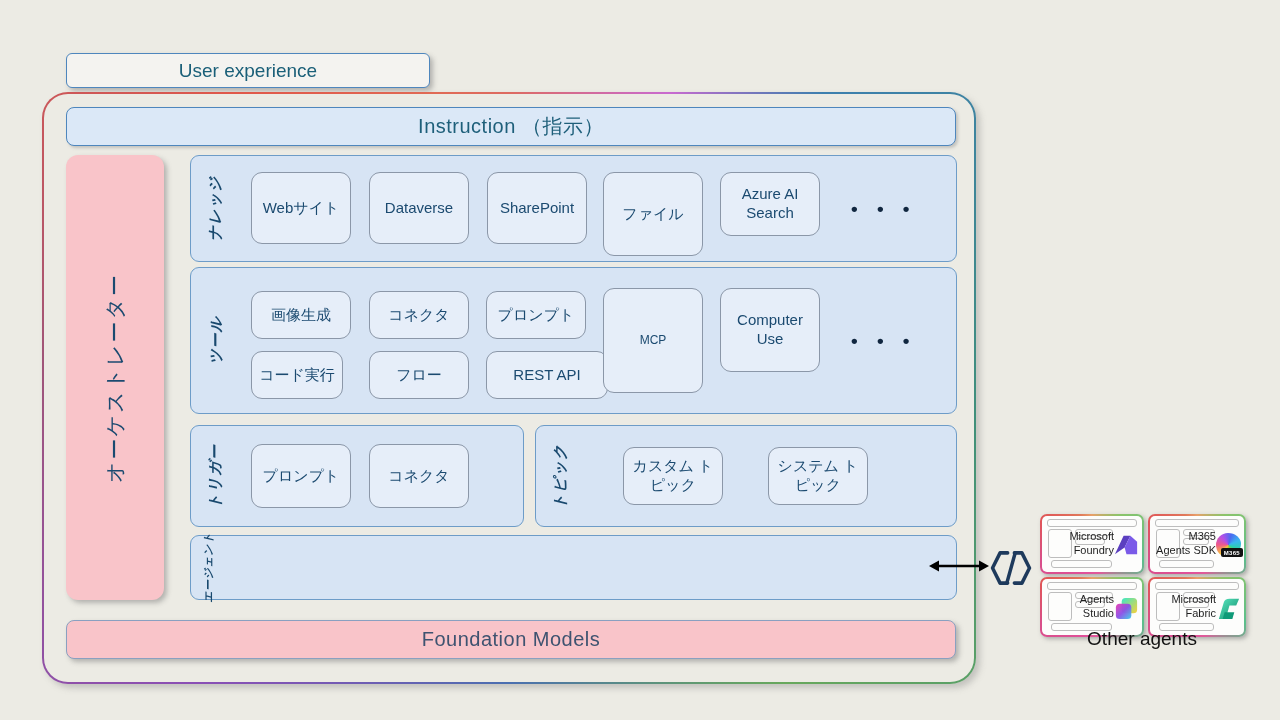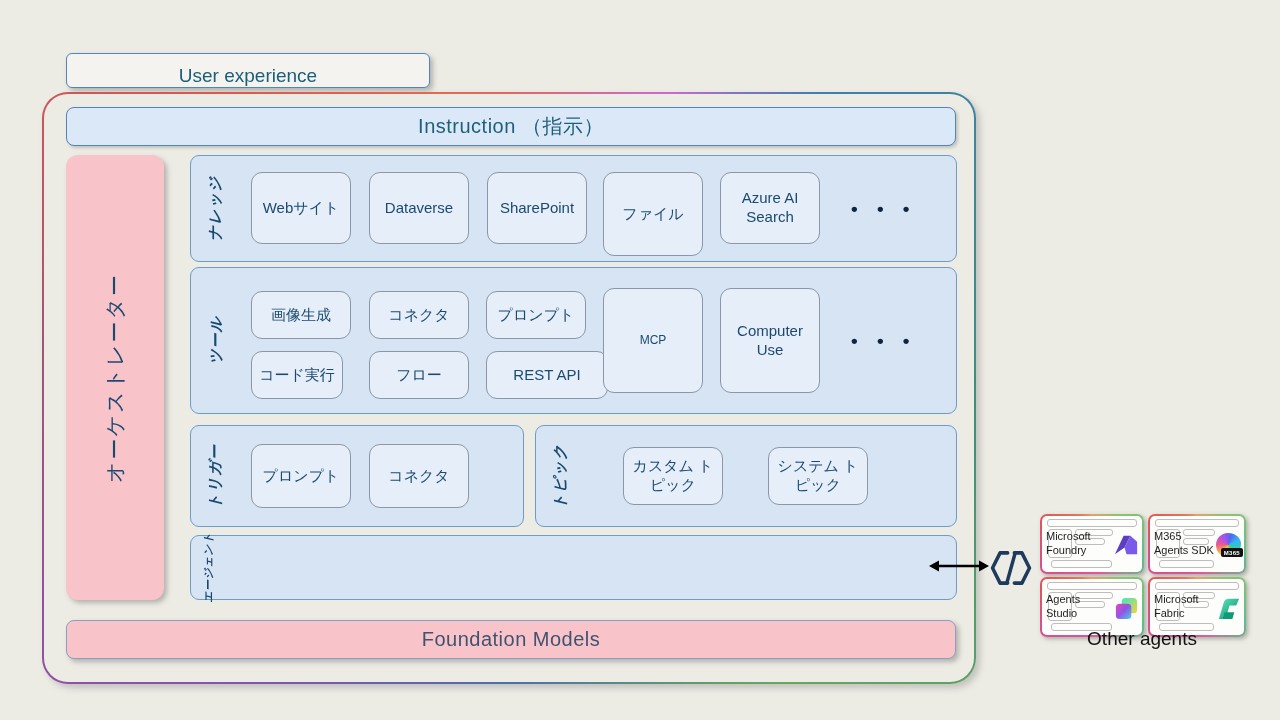--- a/index.html
+++ b/index.html
@@ -3,21 +3,21 @@
 <meta charset="utf-8">
 <style>
   html,body{margin:0;padding:0;}
   body{width:1280px;height:720px;background:#ecebe4;font-family:"Liberation Sans",sans-serif;position:relative;overflow:hidden;}
   .abs{position:absolute;}
   .shadow{box-shadow:3px 3px 5px rgba(110,110,110,.45);}
   .center{display:flex;align-items:center;justify-content:center;}
 
   
   .ux-box{left:66px;top:53px;width:362px;height:33px;background:#f4f3f0;border:1.5px solid #4e86bd;border-radius:6px;
-          color:#1a5f78;font-size:19px;align-items:flex-end;}
+          color:#1a5f78;font-size:19px;}
   
   .outer{left:42px;top:92px;width:930px;height:588px;border-radius:26px;border:2.5px solid transparent;
          background:linear-gradient(#ecebe4,#ecebe4) padding-box,
          conic-gradient(from 0deg at 50% 50%,
            #dd6a60 0%, #c86ad0 8%, #3d7fae 13%, #3f8f7a 26%, #68a85c 38%,
            #4a6fb0 50%, #8a4fb5 63%, #a05578 76%, #e0584a 88%, #e06a55 96%, #dd6a60 100%) border-box;
          box-shadow:4px 4px 6px rgba(120,120,120,.35);}
   
   .instruction{left:66px;top:107px;width:888px;height:37px;background:#dbe8f7;border:1.5px solid #4e86bd;border-radius:8px;
                color:#1e5f7a;font-size:20px;letter-spacing:.5px;box-shadow:2px 2px 3px rgba(120,120,120,.35);}
@@ -44,21 +44,21 @@
   .mini-card{position:absolute;border-radius:7px;border:2px solid transparent;
      background:linear-gradient(#fdfdfc,#fdfdfc) padding-box,
      conic-gradient(from 0deg,#e8a06a 0%,#8cc46a 12%,#5bbf8c 30%,#e05a9a 46%,#e0509a 55%,#d84f8a 70%,#e05558 82%,#e07a5a 94%,#e8a06a 100%) border-box;
      box-shadow:2px 2px 4px rgba(110,110,110,.5);}
   .sk{position:absolute;border:1px solid #bdbdbd;border-radius:3px;background:transparent;}
   .sk-top{left:5px;right:5px;top:3px;height:6px;}
   .sk-box{left:6px;top:13px;width:22px;height:27px;}
   .sk-l1{left:33px;top:13px;width:36px;height:5px;}
   .sk-l2{left:33px;top:22px;width:28px;height:5px;}
   .sk-bottom{left:9px;right:30px;bottom:4px;height:6px;}
-  .card-label{position:absolute;left:4px;right:28px;top:14px;text-align:left;font-size:11px;line-height:1.25;color:#1f1f1f;}
+  .card-label{position:absolute;left:4px;right:28px;top:14px;text-align:right;font-size:11px;line-height:1.25;color:#1f1f1f;}
   .card-logo{position:absolute;right:2px;top:16px;width:27px;height:27px;}
   .logo-copilot{width:25px;height:24px;margin:1px;background:conic-gradient(from 220deg,#f6c33a,#ef5a8a,#b44fe8,#4a6af0,#3ab5f0,#2ad0a8,#8cd03a,#f6c33a);
                 border-radius:48% 52% 55% 45% / 50% 45% 55% 50%;}
   .m365-badge{position:absolute;right:1px;top:32px;background:#111;color:#fff;font-size:6px;font-weight:bold;
               padding:1.5px 3px;border-radius:2px;letter-spacing:.3px;}
   .other-agents{left:1040px;top:628px;width:204px;text-align:center;color:#111;font-size:19px;}
 </style>
 </head>
 <body>
 
@@ -77,36 +77,36 @@
 </div>
 
 <div class="abs panel" style="left:190px;top:155px;width:765px;height:105px">
   <div class="row-label">
       <span>ナレッジ</span>
     </div>
   <div class="chip" style="left:60px;top:16px;width:100px;height:72px">Webサイト</div>
   <div class="chip" style="left:178px;top:16px;width:100px;height:72px">Dataverse</div>
   <div class="chip" style="left:296px;top:16px;width:100px;height:72px">SharePoint</div>
   <div class="chip" style="left:412px;top:16px;width:100px;height:84px">ファイル</div>
-  <div class="chip" style="left:529px;top:16px;width:100px;height:72px">Azure AI Search</div>
+  <div class="chip" style="left:529px;top:16px;width:100px;height:64px">Azure AI Search</div>
   <div class="dots" style="left:660px;top:42px">• • •</div>
 </div>
 
 <div class="abs panel" style="left:190px;top:267px;width:765px;height:145px">
   <div class="row-label">
       <span>ツール</span>
     </div>
   <div class="chip" style="left:60px;top:23px;width:100px;height:48px">画像生成</div>
   <div class="chip" style="left:178px;top:23px;width:100px;height:48px">コネクタ</div>
   <div class="chip" style="left:295px;top:23px;width:100px;height:48px">プロンプト</div>
   <div class="chip" style="left:60px;top:83px;width:92px;height:48px">コード実行</div>
   <div class="chip" style="left:178px;top:83px;width:100px;height:48px">フロー</div>
   <div class="chip" style="left:295px;top:83px;width:122px;height:48px">REST API</div>
   <div class="chip" style="left:412px;top:20px;width:100px;height:105px;font-size:12px">MCP</div>
-  <div class="chip" style="left:529px;top:20px;width:100px;height:105px">Computer Use</div>
+  <div class="chip" style="left:529px;top:20px;width:100px;height:84px">Computer Use</div>
   <div class="dots" style="left:660px;top:62px">• • •</div>
 </div>
 
 <div class="abs panel" style="left:190px;top:425px;width:332px;height:100px">
   <div class="row-label">
       <span>トリガー</span>
     </div>
   <div class="chip" style="left:60px;top:18px;width:100px;height:64px">プロンプト</div>
   <div class="chip" style="left:178px;top:18px;width:100px;height:64px">コネクタ</div>
 </div>

